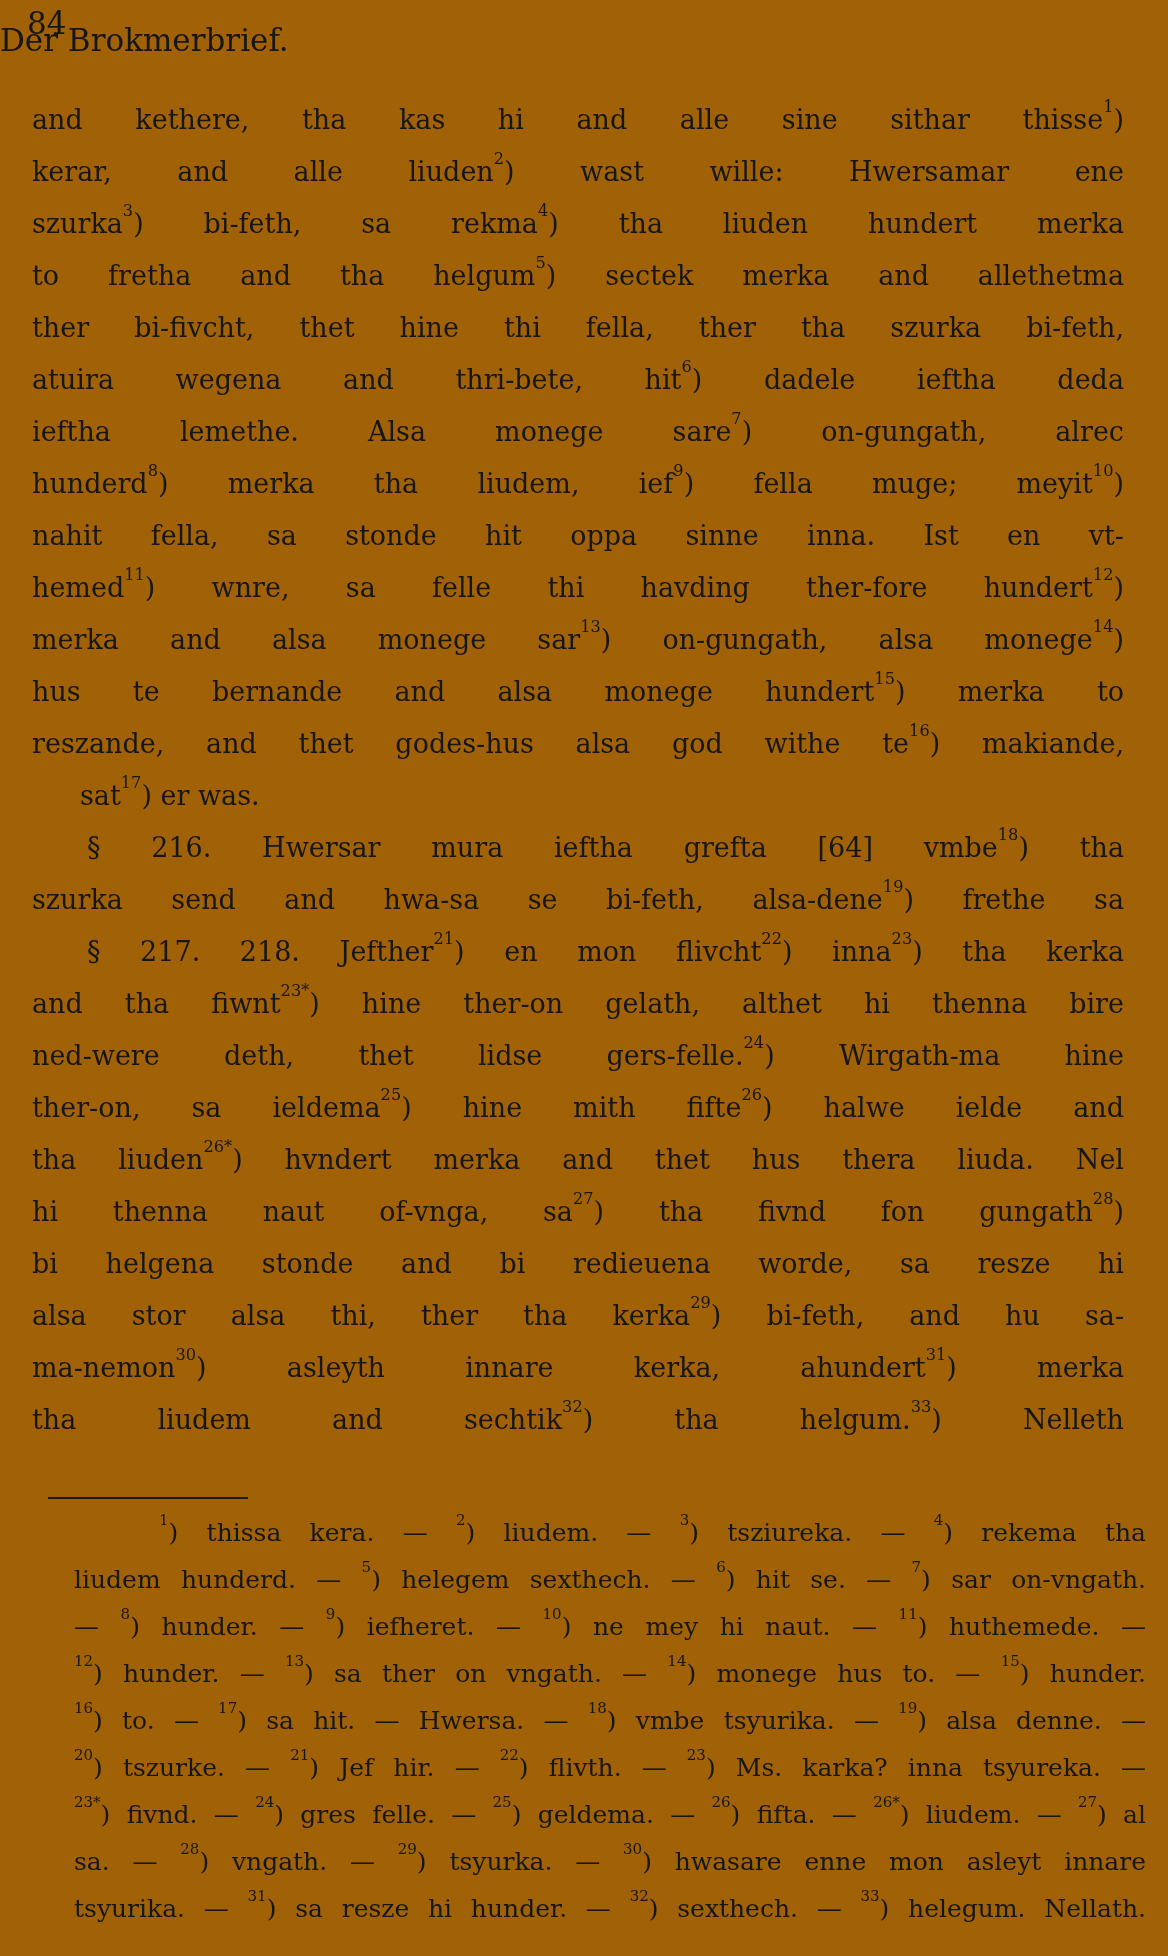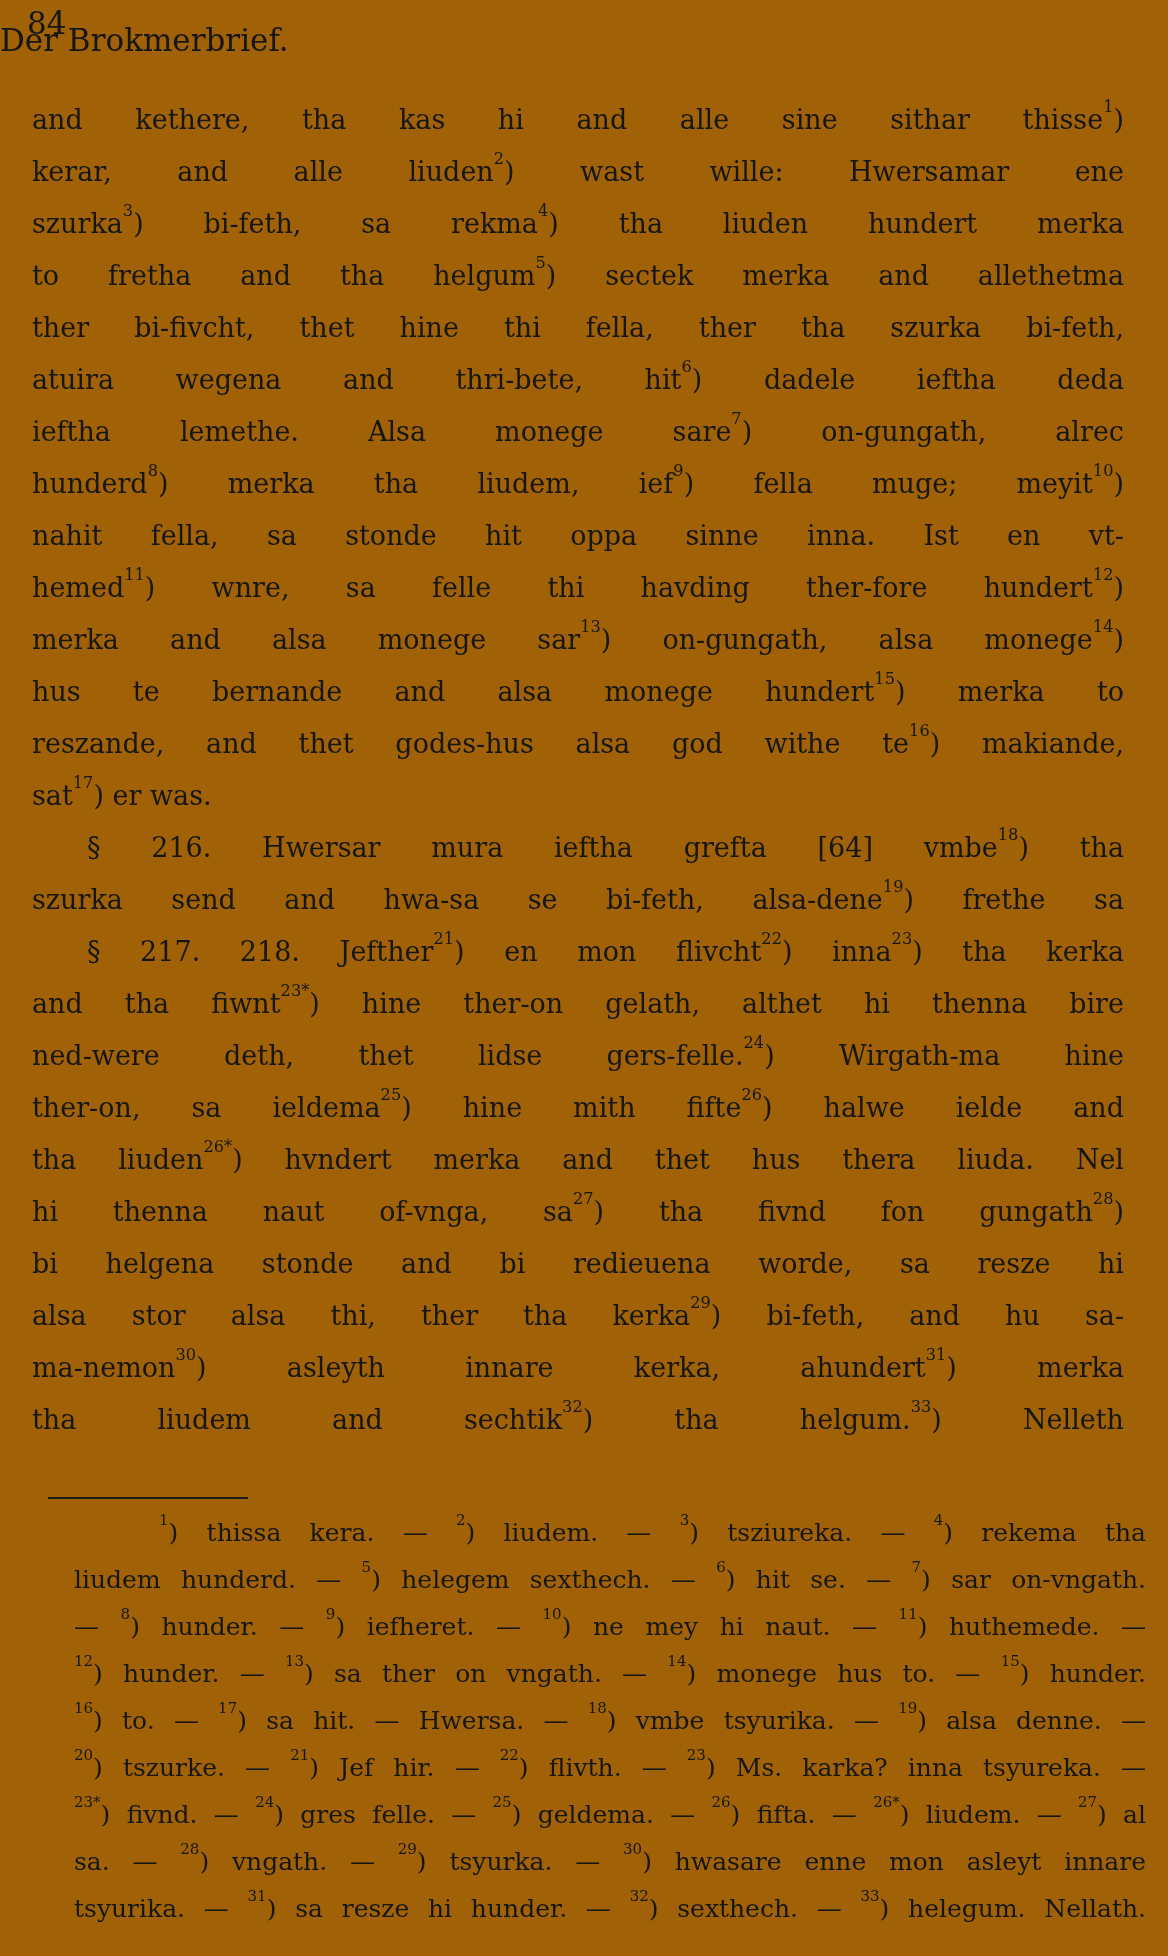--- a/index.html
+++ b/index.html
@@ -41,21 +41,21 @@
     left: 50px;
     width: 1072px;
     font-size: 25px;
     line-height: 47px;
     margin-left: 24px;
   }
   .tline {
     text-align: justify;
     text-align-last: justify;
   }
-  .tline.nojust { text-align-last: left; }
+  .tline.nojust { text-align-last: left; margin-left: 48px; }
   .body-text .tline.indent { text-indent: 55px; }
   .footnotes .tline.indent { text-indent: 85px; }
   sup {
     font-size: 0.6em;
     line-height: 0;
     position: relative;
     top: -0.45em;
   }
   .fnsep {
     position: absolute;

